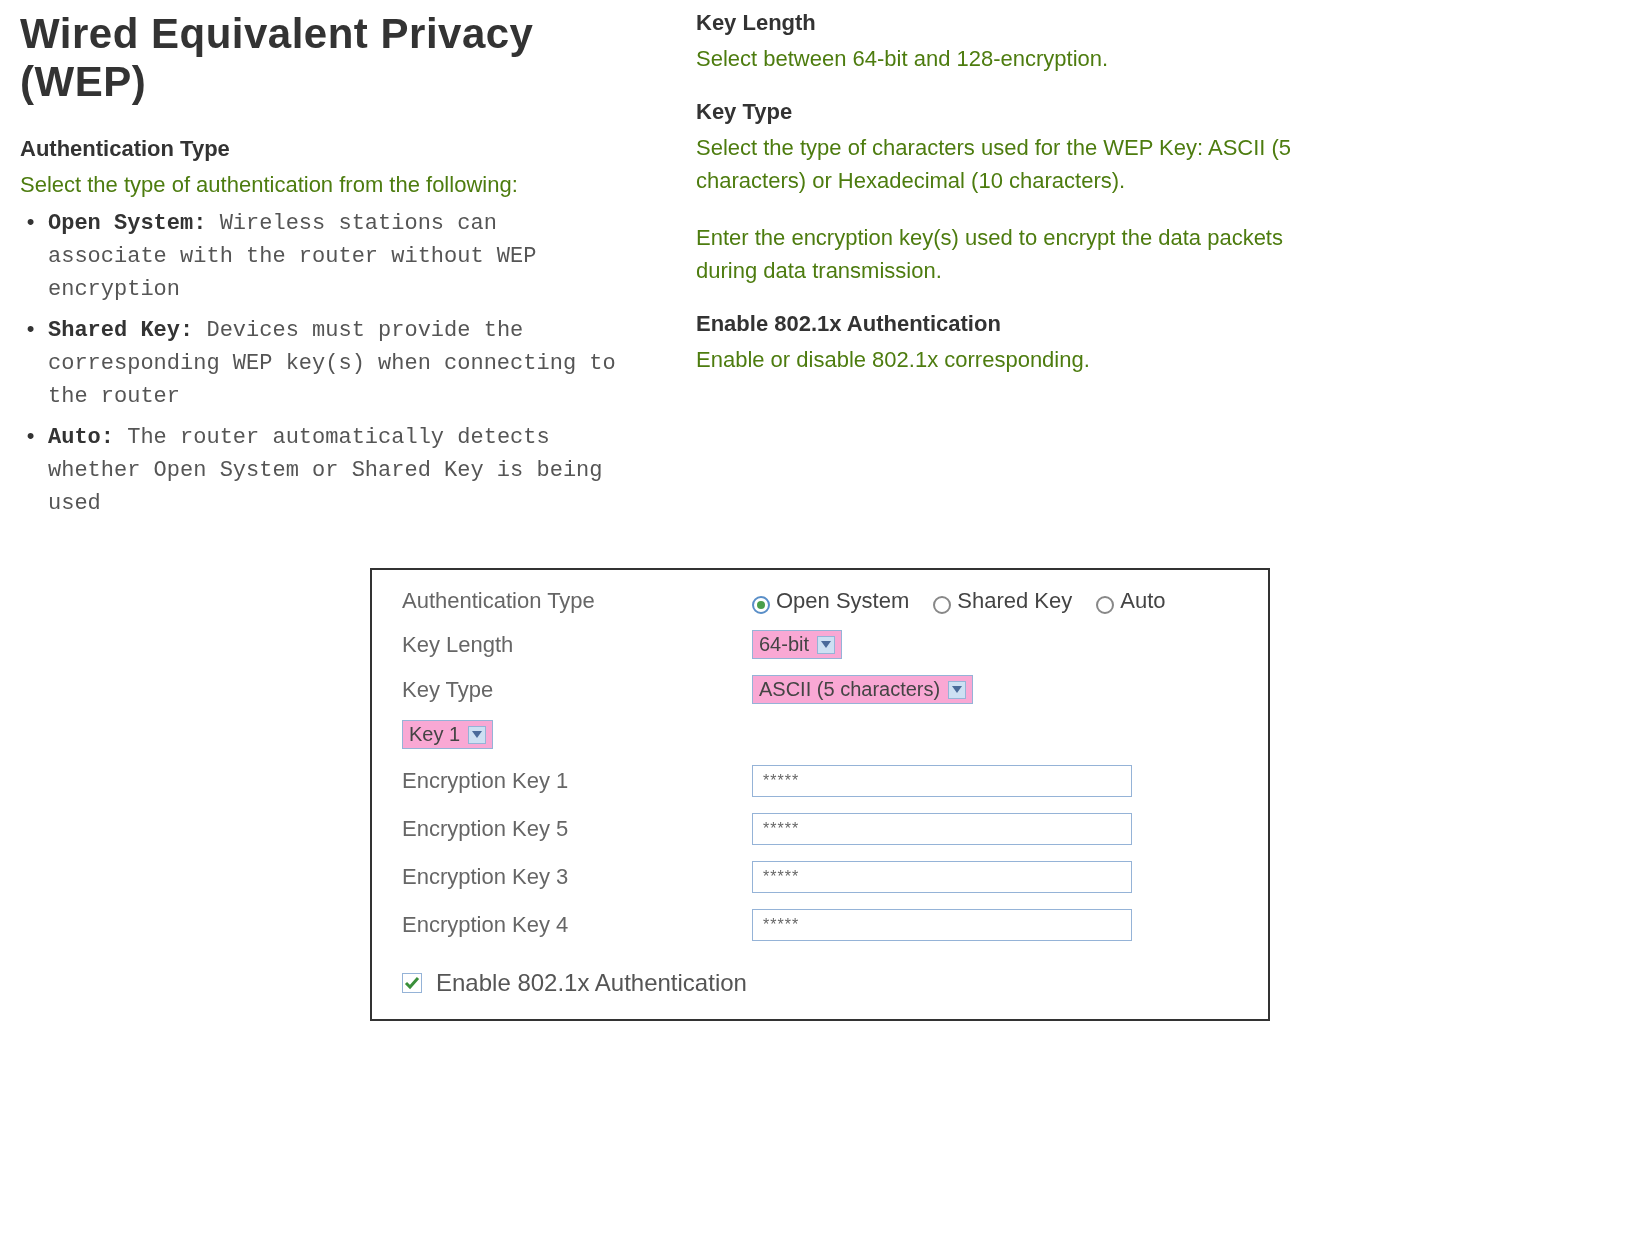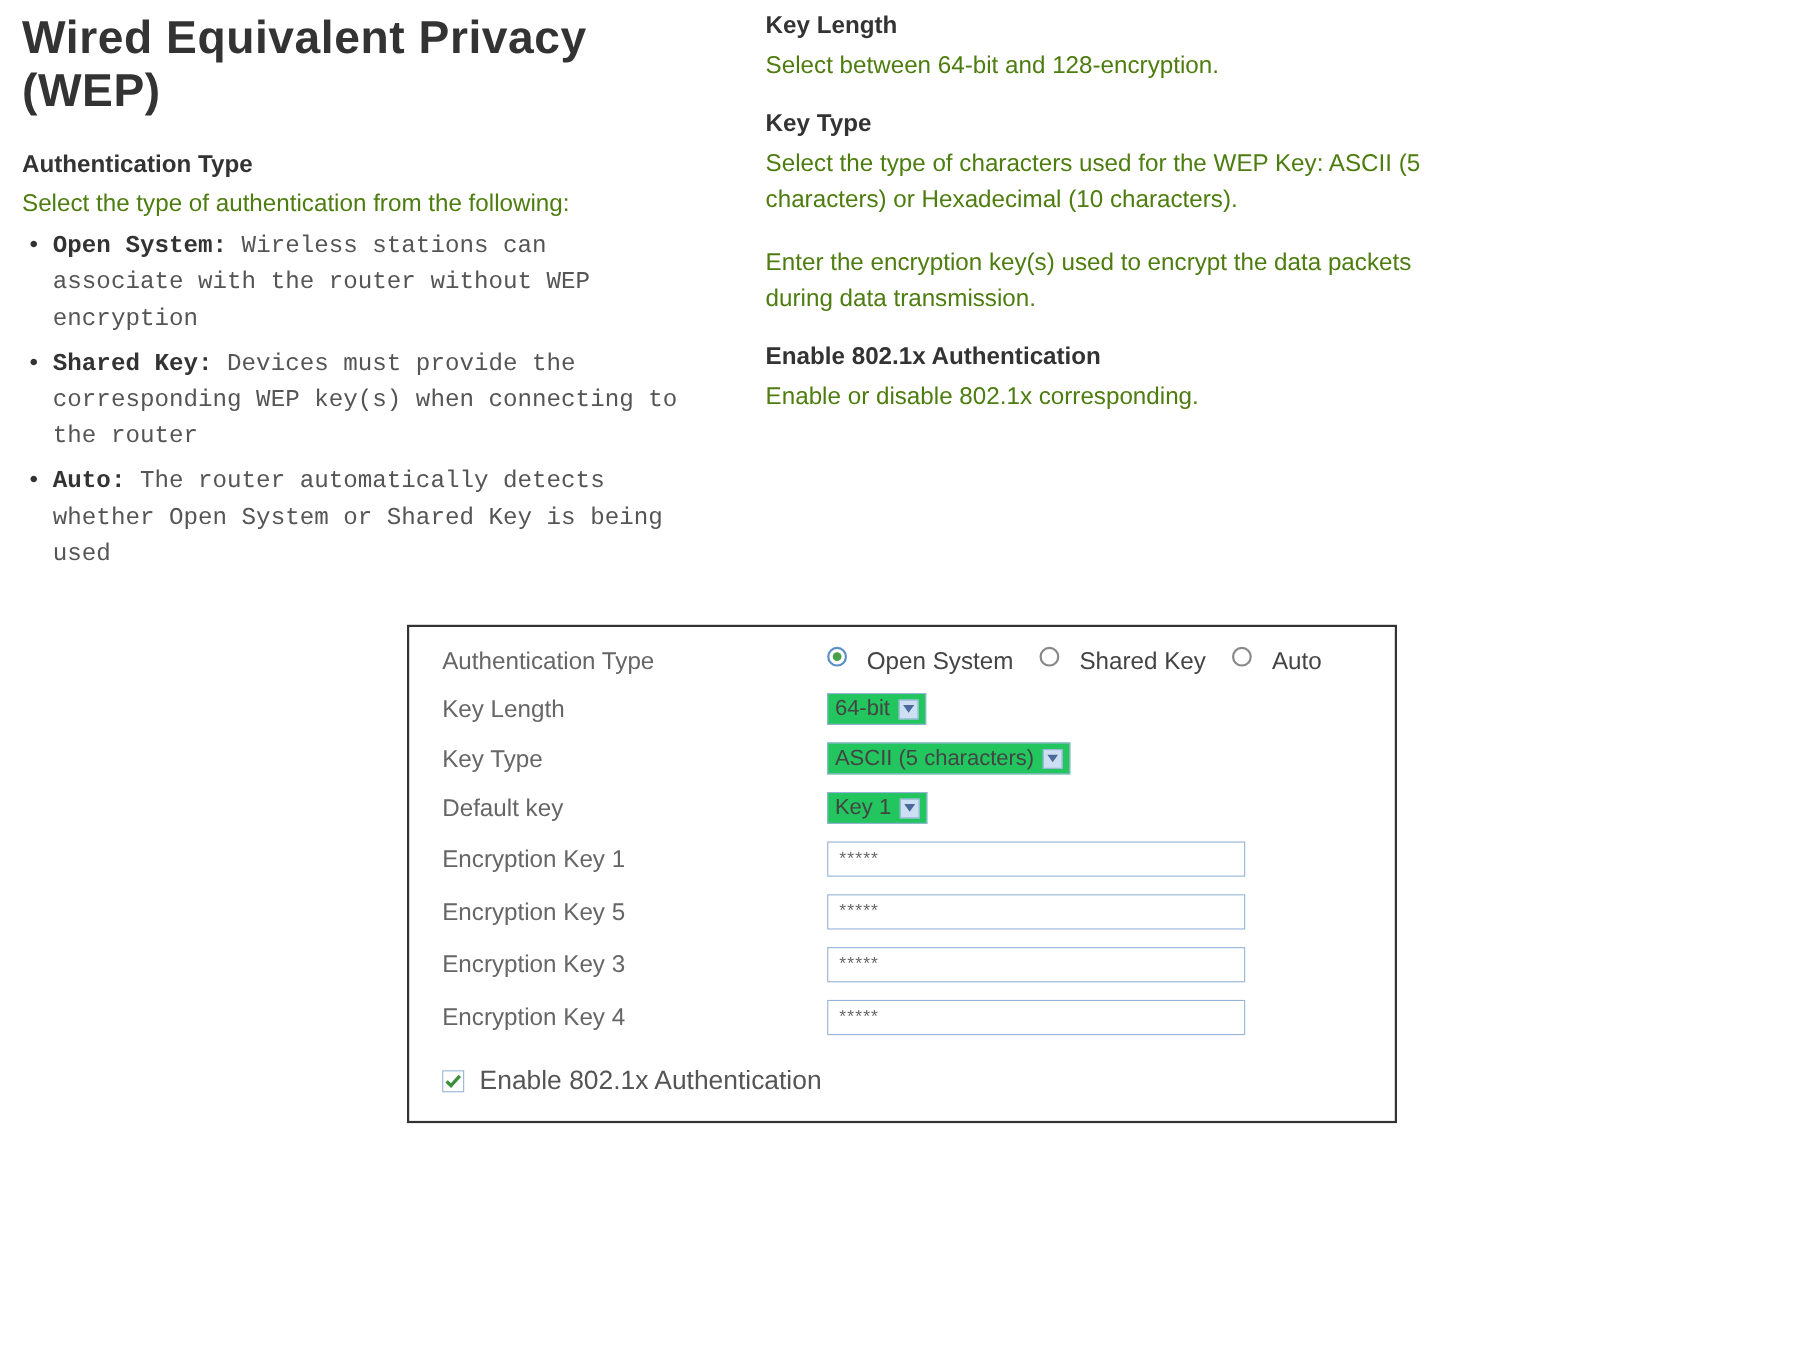--- a/index.html
+++ b/index.html
@@ -88,22 +88,22 @@
       font-size: 22px;
       color: #666;
     }
     .radio-group {
       display: flex;
       align-items: center;
       gap: 24px;
     }
     .radio-item {
       display: flex;
-      align-items: flex-start;
-      gap: 18px;
+      align-items: flex-end;
+      gap: 6px;
       font-size: 22px;
       color: #444;
     }
     .radio-outer {
       width: 18px;
       height: 18px;
       border: 2px solid #888;
       border-radius: 50%;
       display: flex;
       align-items: center;
@@ -114,21 +114,21 @@
       border-color: #5a8fc8;
     }
     .radio-inner {
       width: 8px;
       height: 8px;
       border-radius: 50%;
       background: #4a9f4a;
     }
     .select-box {
       border: 1px solid #95b3d7;
-      background: #22c55e;
+      background: #f9a8d4;
       font-size: 20px;
       padding: 2px 6px;
       display: inline-flex;
       align-items: center;
       gap: 8px;
       color: #444;
     }
     .select-arrow {
       width: 18px;
       height: 18px;
@@ -247,21 +247,20 @@
       <span>ASCII (5 characters)</span>
       <span class="select-arrow">
           <svg viewBox="0 0 10 8">
             <path d="M0 0 L10 0 L5 7 Z"></path>
           </svg>
         </span>
     </div>
   </div>
 
   <div class="form-row">
-    <div class="form-label">Default key</div>
     <div class="select-box">
       <span>Key 1</span>
       <span class="select-arrow">
           <svg viewBox="0 0 10 8">
             <path d="M0 0 L10 0 L5 7 Z"></path>
           </svg>
         </span>
     </div>
   </div>
 

